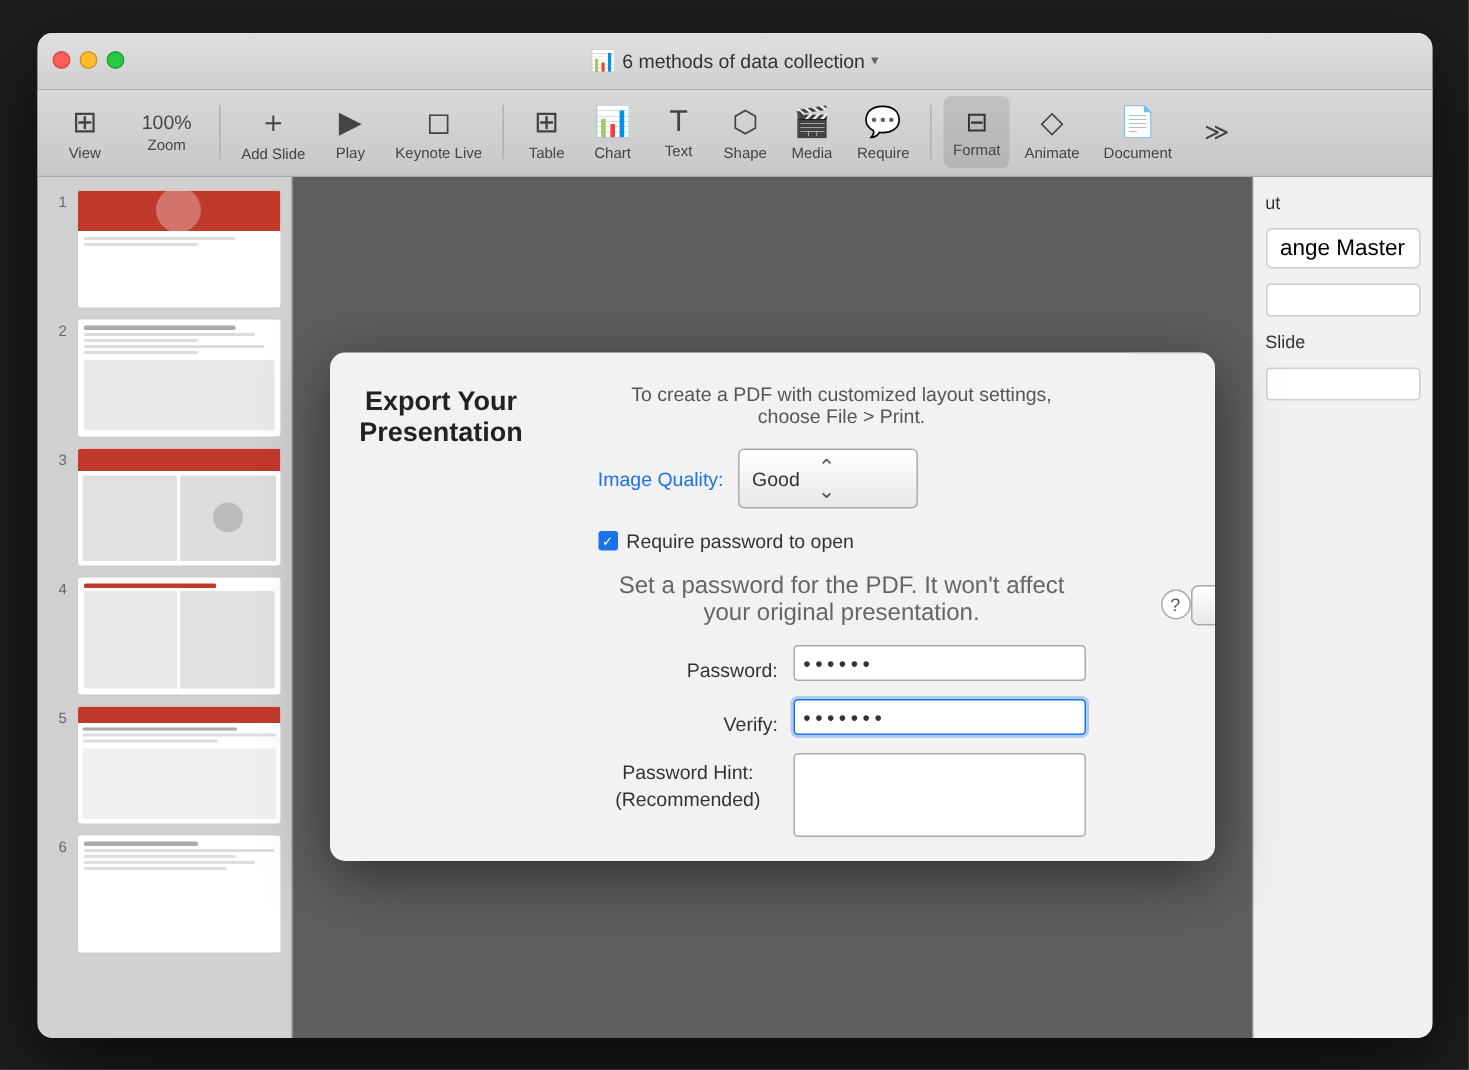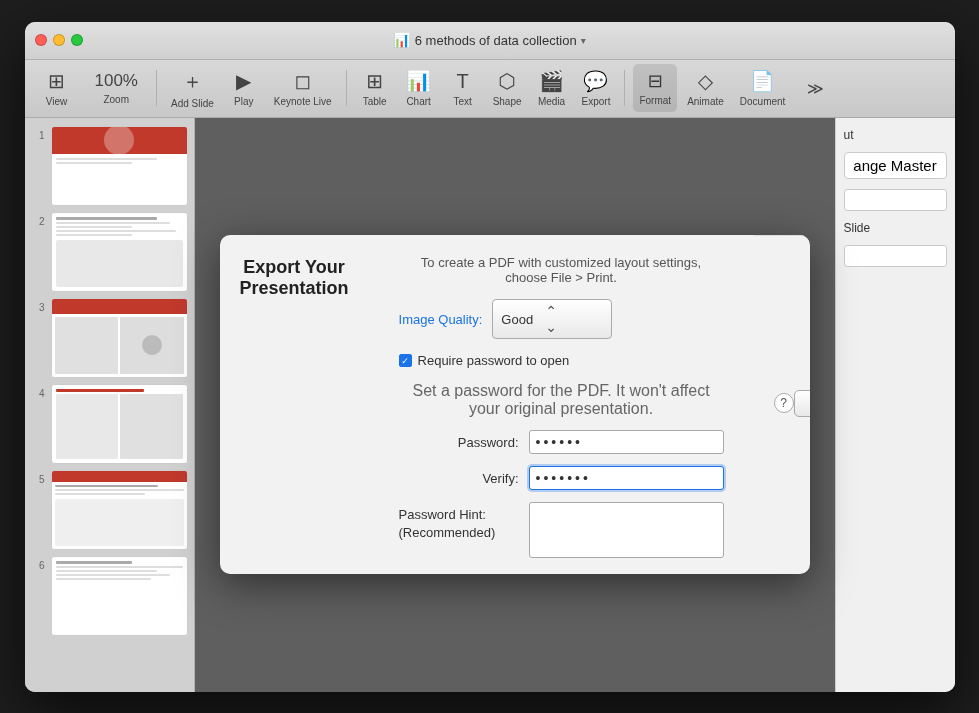--- a/index.html
+++ b/index.html
@@ -336,21 +336,21 @@
       flex-direction: column;
       gap: 12px;
     }
     .modal-password-hint {
       text-align: center;
       font-size: 16px;
       color: #666;
     }
     .modal-field-row {
       display: flex;
-      align-items: center;
+      align-items: flex-end;
       gap: 10px;
     }
     .field-label {
       font-size: 13px;
       color: #333;
       text-align: right;
       min-width: 120px;
     }
     .field-input {
       flex: 1;
@@ -368,21 +368,21 @@
       outline: none;
     }
     .modal-password-hint-field {
       display: flex;
       align-items: flex-start;
       gap: 10px;
     }
     .field-hint-label {
       font-size: 13px;
       color: #333;
-      text-align: left;
+      text-align: center;
       min-width: 120px;
       padding-top: 4px;
       line-height: 1.4;
     }
     .field-hint-textarea {
       flex: 1;
       height: 56px;
       border: 1px solid #aaa;
       border-radius: 3px;
       background: white;
@@ -454,21 +454,21 @@
 
   <div class="toolbar">
     <div class="toolbar-group">
       <div class="toolbar-btn">
         <div class="icon">⊞</div>
         <div class="label">View</div>
       </div>
     </div>
     <div class="toolbar-group">
       <div class="toolbar-btn">
-        <div class="icon" style="font-size:17px;">
+        <div class="icon" style="font-size:13px;">
           <span>100%</span>
         </div>
         <div class="label">Zoom</div>
       </div>
     </div>
     <div class="toolbar-divider"></div>
     <div class="toolbar-btn">
       <div class="icon">＋</div>
       <div class="label">Add Slide</div>
     </div>
@@ -496,21 +496,21 @@
     <div class="toolbar-btn">
       <div class="icon">⬡</div>
       <div class="label">Shape</div>
     </div>
     <div class="toolbar-btn">
       <div class="icon">🎬</div>
       <div class="label">Media</div>
     </div>
     <div class="toolbar-btn">
       <div class="icon">💬</div>
-      <div class="label">Export</div>
+      <div class="label">Require</div>
     </div>
     <div class="toolbar-divider"></div>
     <div class="toolbar-btn toolbar-btn-active">
       <div class="icon" style="font-size:18px; color:#333;">⊟</div>
       <div class="label">Format</div>
     </div>
     <div class="toolbar-btn">
       <div class="icon">◇</div>
       <div class="label">Animate</div>
     </div>

